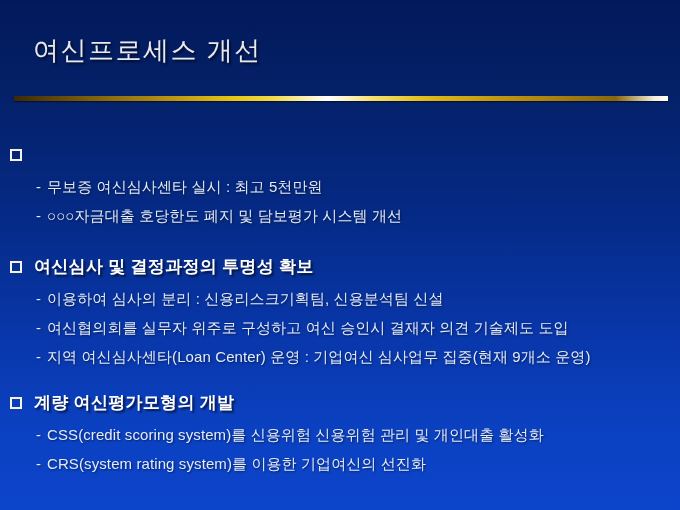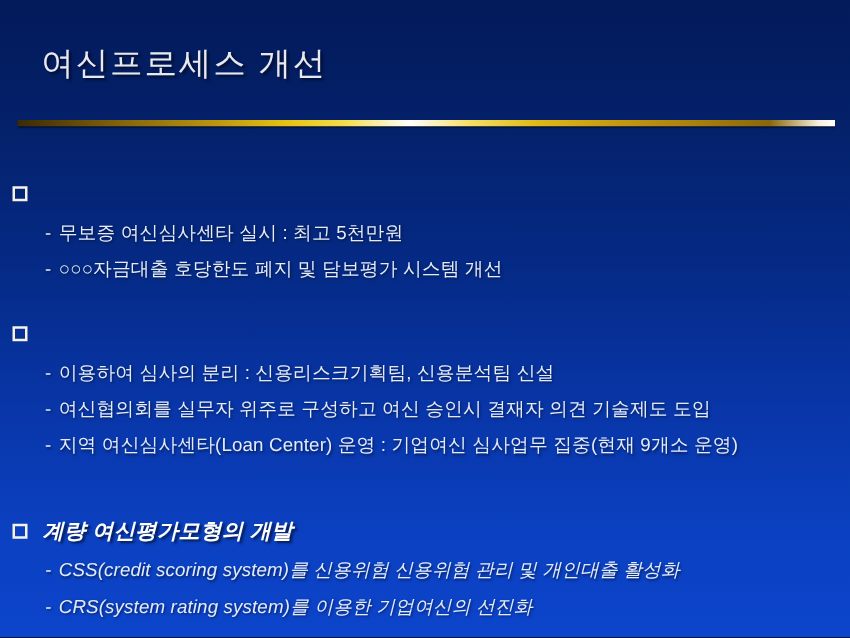--- a/index.html
+++ b/index.html
@@ -134,21 +134,21 @@
   
   #sec-0 { position:absolute; left:0; top:11px;  width:680px; }
   #sec-0 .s0 { position:absolute; left:0; top:34px;  width:680px; }
   #sec-0 .s1 { position:absolute; left:0; top:63px;  width:680px; }
 
   #sec-1 { position:absolute; left:0; top:123px; width:680px; }
   #sec-1 .s0 { position:absolute; left:0; top:34px;  width:680px; }
   #sec-1 .s1 { position:absolute; left:0; top:63px;  width:680px; }
   #sec-1 .s2 { position:absolute; left:0; top:92px;  width:680px; }
 
-  #sec-2 { position:absolute; left:0; top:281px; width:680px;font-style:italic; }
+  #sec-2 { position:absolute; left:0; top:259px; width:680px; }
   #sec-2 .s0 { position:absolute; left:0; top:34px;  width:680px; }
   #sec-2 .s1 { position:absolute; left:0; top:63px;  width:680px; }
 </style>
 </head>
 <body>
 
 <div id="slide">
 
   <div id="title-area">
     <div id="slide-title">여신프로세스 개선</div>
@@ -166,20 +166,21 @@
         <span class="sub-dash">-</span><span>무보증 여신심사센타 실시 : 최고 5천만원</span>
       </div>
       <div class="sub-item s1">
         <span class="sub-dash">-</span><span>○○○자금대출 호당한도 폐지 및 담보평가 시스템 개선</span>
       </div>
     </div>
 
     <div class="section" id="sec-1">
       <div class="section-head">
         <span class="bullet-square"></span>
+        <span class="head-text">여신심사 및 결정과정의 투명성 확보</span>
       </div>
       <div class="sub-item s0">
         <span class="sub-dash">-</span><span>이용하여 심사의 분리 : 신용리스크기획팀, 신용분석팀 신설</span>
       </div>
       <div class="sub-item s1">
         <span class="sub-dash">-</span><span>여신협의회를 실무자 위주로 구성하고 여신 승인시 결재자 의견 기술제도 도입</span>
       </div>
       <div class="sub-item s2">
         <span class="sub-dash">-</span><span>지역 여신심사센타(Loan Center) 운영 :  기업여신 심사업무 집중(현재 9개소 운영)</span>
       </div>

